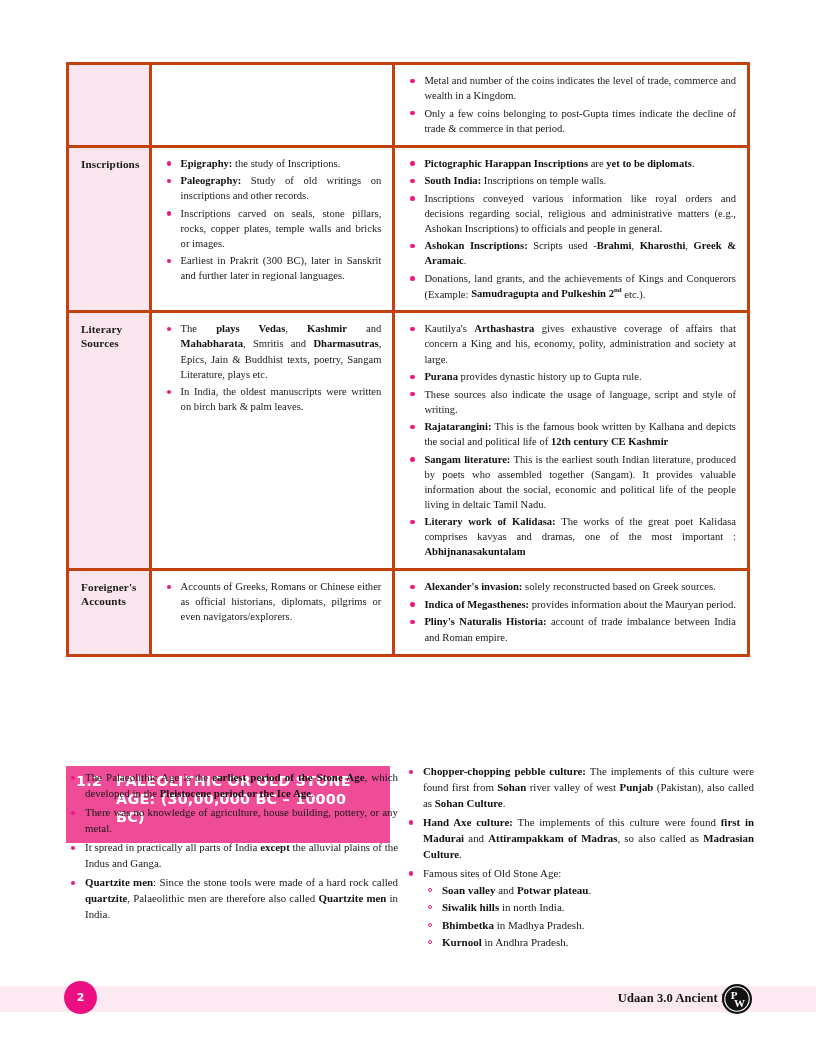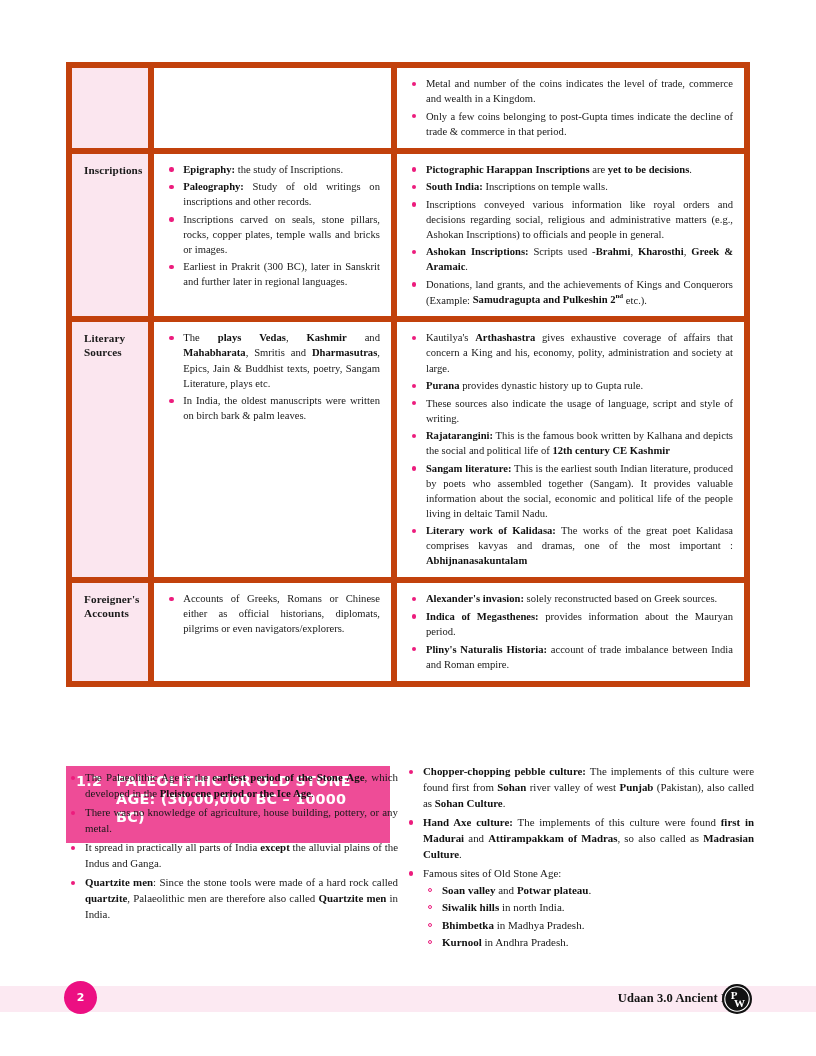--- a/index.html
+++ b/index.html
@@ -20,21 +20,21 @@
   
   .src-table {
     position: absolute;
     left: 66px;
     top: 62px;
     width: 684px;
     border-collapse: collapse;
     table-layout: fixed;
   }
   .src-table td {
-    border: 6px solid #c2410c;
+    border: 3px solid #c2410c;
     vertical-align: top;
     padding: 4px;
     margin-left: 22px;
   }
   .col-label {
     width: 82px;
     background: #fbe6ef;
   }
   .col-mid { width: 242px; }
   .col-right { width: 352px; }
@@ -228,21 +228,21 @@
         <td class="col-mid">
           <ul class="bl">
               <li><b>Epigraphy:</b> the study of Inscriptions.</li>
               <li><b>Paleography:</b> Study of old writings on inscriptions and other records.</li>
               <li>Inscriptions carved on seals, stone pillars, rocks, copper plates, temple walls and bricks or images.</li>
               <li>Earliest in Prakrit (300 BC), later in Sanskrit and further later in regional languages.</li>
             </ul>
         </td>
         <td class="col-right">
           <ul class="bl">
-              <li><b>Pictographic Harappan Inscriptions</b> are <b>yet to be decisions</b>.</li>
+              <li><b>Pictographic Harappan Inscriptions</b> are <b>yet to be diplomats</b>.</li>
               <li><b>South India:</b> Inscriptions on temple walls.</li>
               <li>Inscriptions conveyed various information like royal orders and decisions regarding social, religious and administrative matters (e.g., Ashokan Inscriptions) to officials and people in general.</li>
               <li><b>Ashokan Inscriptions:</b> Scripts used -<b>Brahmi</b>, <b>Kharosthi</b>, <b>Greek &amp; Aramaic</b>.</li>
               <li>Donations, land grants, and the achievements of Kings and Conquerors (Example: <b>Samudragupta and Pulkeshin 2<sup>nd</sup></b> etc.).</li>
             </ul>
         </td>
       </tr>
 
       <tr>
         <td class="col-label">

